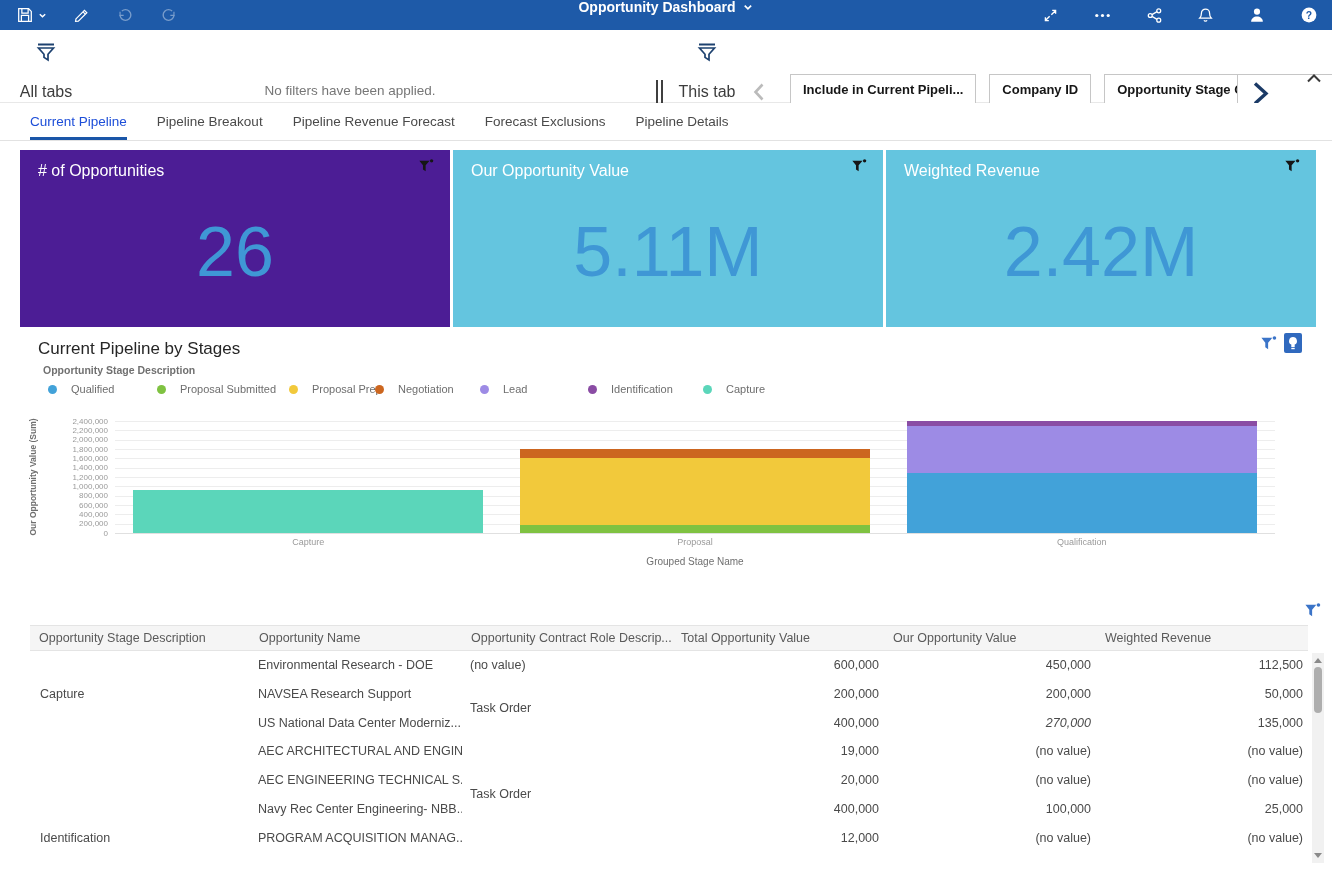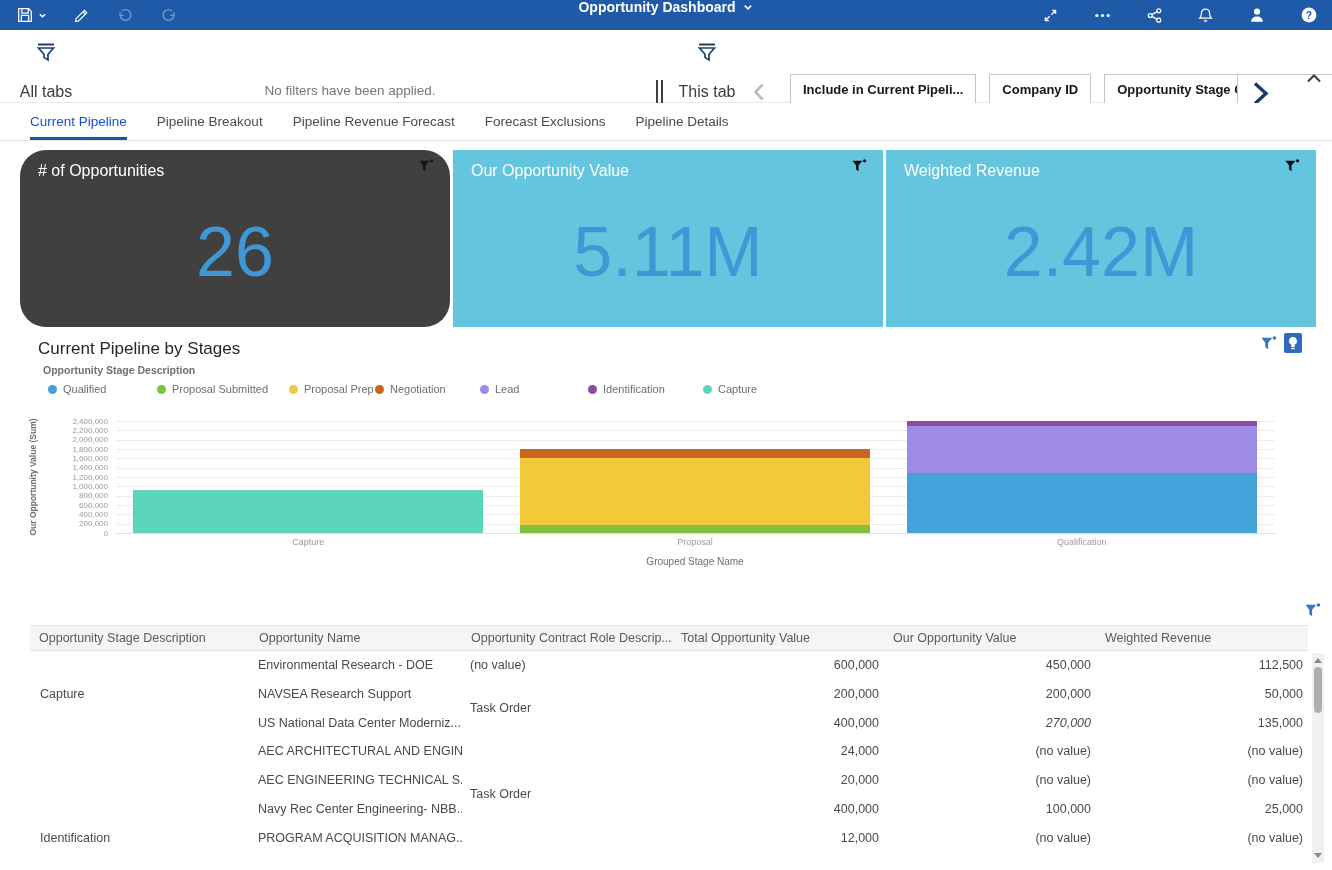--- a/index.html
+++ b/index.html
@@ -57,21 +57,21 @@
   .kpi-funnel { position:absolute; right:16px; top:8px; cursor:pointer; }
 
   
   #chartcard { position:absolute; top:332px; left:20px; width:1296px; height:250px; }
   #chart-title { position:absolute; left:18px; top:7px; font-size:17px; color:#262626; }
   #chart-funnel { position:absolute; left:1240px; top:3px; cursor:pointer; }
   #chart-bulb { position:absolute; left:1264px; top:1px; width:18px; height:20px; background:#3069BE;
                 border-radius:2px; display:flex; align-items:center; justify-content:center; cursor:pointer; }
   #legend-title { position:absolute; left:23px; top:32px; font-size:10.5px; font-weight:bold; color:#707070; }
   #legend { position:absolute; left:0; top:51px; height:14px; width:100%; }
-  .lg-item { position:absolute; display:flex; align-items:center; gap:6px; font-size:11px; color:#6E6E6E; }
+  .lg-item { position:absolute; display:flex; align-items:center; gap:14px; font-size:11px; color:#6E6E6E; }
   .lg-dot { width:9px; height:9px; border-radius:50%; }
   #yaxis-title { position:absolute; left:-62px; top:140px; width:150px; text-align:center;
                  transform:rotate(-90deg); font-size:8.5px; font-weight:bold; color:#6F6F6F; }
   #yticks { position:absolute; left:0; top:0; width:88px; height:250px; }
   .ytick { position:absolute; right:0; width:88px; text-align:right; font-size:8px; color:#9A9A9A; }
   #plot { position:absolute; left:95px; top:89px; width:1160px; height:112px; }
   .gridline { position:absolute; left:0; width:100%; height:1px; background:#EDEDED; }
   .bar-seg { position:absolute; }
   #xlabels { position:absolute; left:95px; top:205px; width:1160px; height:12px; }
   .xlabel { position:absolute; transform:translateX(-50%); font-size:9px; color:#9A9A9A; }
@@ -249,21 +249,21 @@
 
 <div id="tabbar">
     <div class="tab active">Current Pipeline</div>
     <div class="tab">Pipeline Breakout</div>
     <div class="tab">Pipeline Revenue Forecast</div>
     <div class="tab">Forecast Exclusions</div>
     <div class="tab">Pipeline Details</div>
   </div>
 
 <div id="kpis">
-    <div class="kpi" style="background: #404040; border-radius: 26px;">
+    <div class="kpi" style="background: #4c1d95;">
       <div class="kpi-title"># of Opportunities</div>
       <div class="kpi-value" style="color: rgb(63, 151, 213);">26</div>
       <div class="kpi-funnel"><svg width="16" height="16" viewBox="0 0 18 18">
           <path d="M1.5 3h11.5L8.6 8.2V15l-3-2V8.2z" fill="#161616"></path>
           <circle cx="15.3" cy="3.2" r="1.9" fill="#161616"></circle>
         </svg></div>
     </div>
     <div class="kpi" style="background: rgb(100, 197, 223);">
       <div class="kpi-title">Our Opportunity Value</div>
       <div class="kpi-value" style="color: rgb(63, 151, 213);">5.11M</div>
@@ -410,21 +410,21 @@
       <div class="td num" style="grid-area: 1 / 6;">112,500</div>
       <div class="td name" style="grid-area: 2 / 2;">NAVSEA Research Support</div>
       <div class="td num" style="grid-area: 2 / 4;">200,000</div>
       <div class="td num" style="grid-area: 2 / 5;">200,000</div>
       <div class="td num" style="grid-area: 2 / 6;">50,000</div>
       <div class="td name" style="grid-area: 3 / 2;">US National Data Center Moderniz...</div>
       <div class="td num" style="grid-area: 3 / 4;">400,000</div>
       <div class="td num" style="grid-area: 3 / 5; font-style: italic;">270,000</div>
       <div class="td num" style="grid-area: 3 / 6;">135,000</div>
       <div class="td name" style="grid-area: 4 / 2;">AEC ARCHITECTURAL AND ENGIN...</div>
-      <div class="td num" style="grid-area: 4 / 4;">24,000</div>
+      <div class="td num" style="grid-area: 4 / 4;">19,000</div>
       <div class="td num" style="grid-area: 4 / 5;">(no value)</div>
       <div class="td num" style="grid-area: 4 / 6;">(no value)</div>
       <div class="td name" style="grid-area: 5 / 2;">AEC ENGINEERING TECHNICAL S...</div>
       <div class="td num" style="grid-area: 5 / 4;">20,000</div>
       <div class="td num" style="grid-area: 5 / 5;">(no value)</div>
       <div class="td num" style="grid-area: 5 / 6;">(no value)</div>
       <div class="td name" style="grid-area: 6 / 2;">Navy Rec Center Engineering- NBB...</div>
       <div class="td num" style="grid-area: 6 / 4;">400,000</div>
       <div class="td num" style="grid-area: 6 / 5;">100,000</div>
       <div class="td num" style="grid-area: 6 / 6;">25,000</div>

